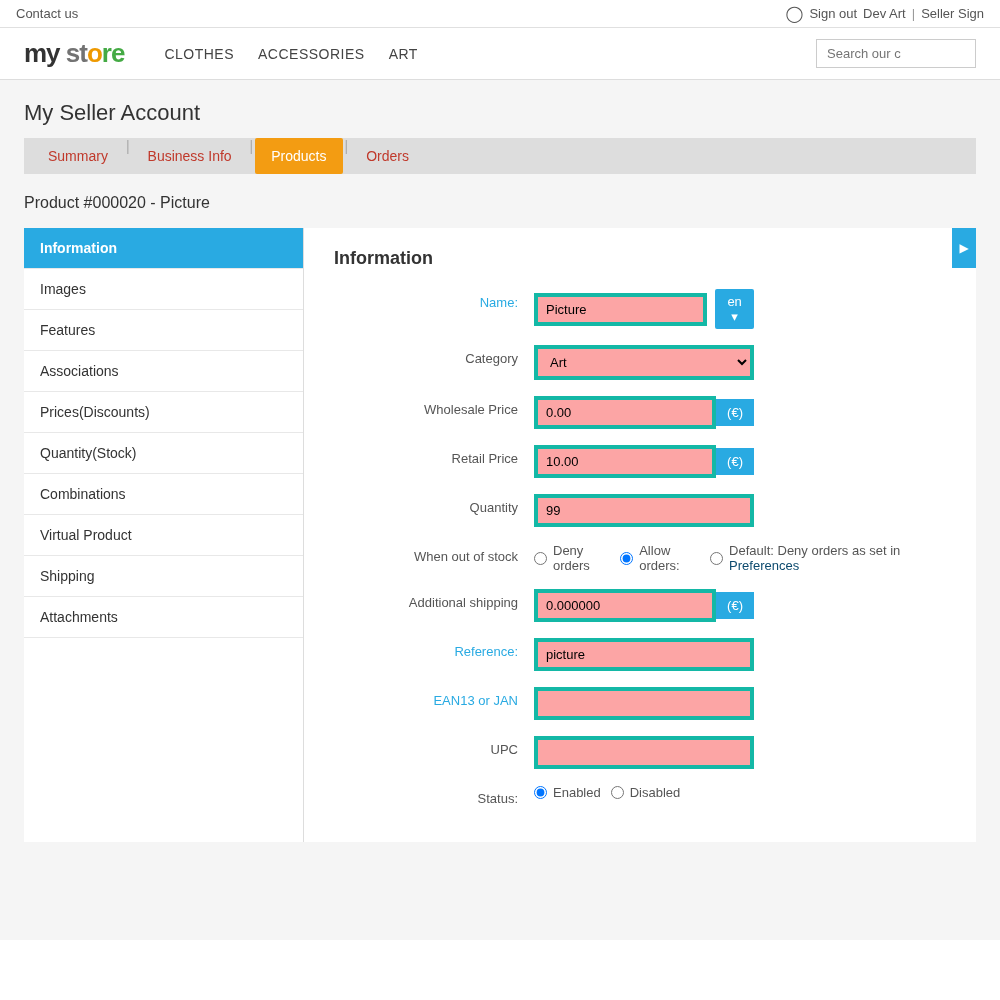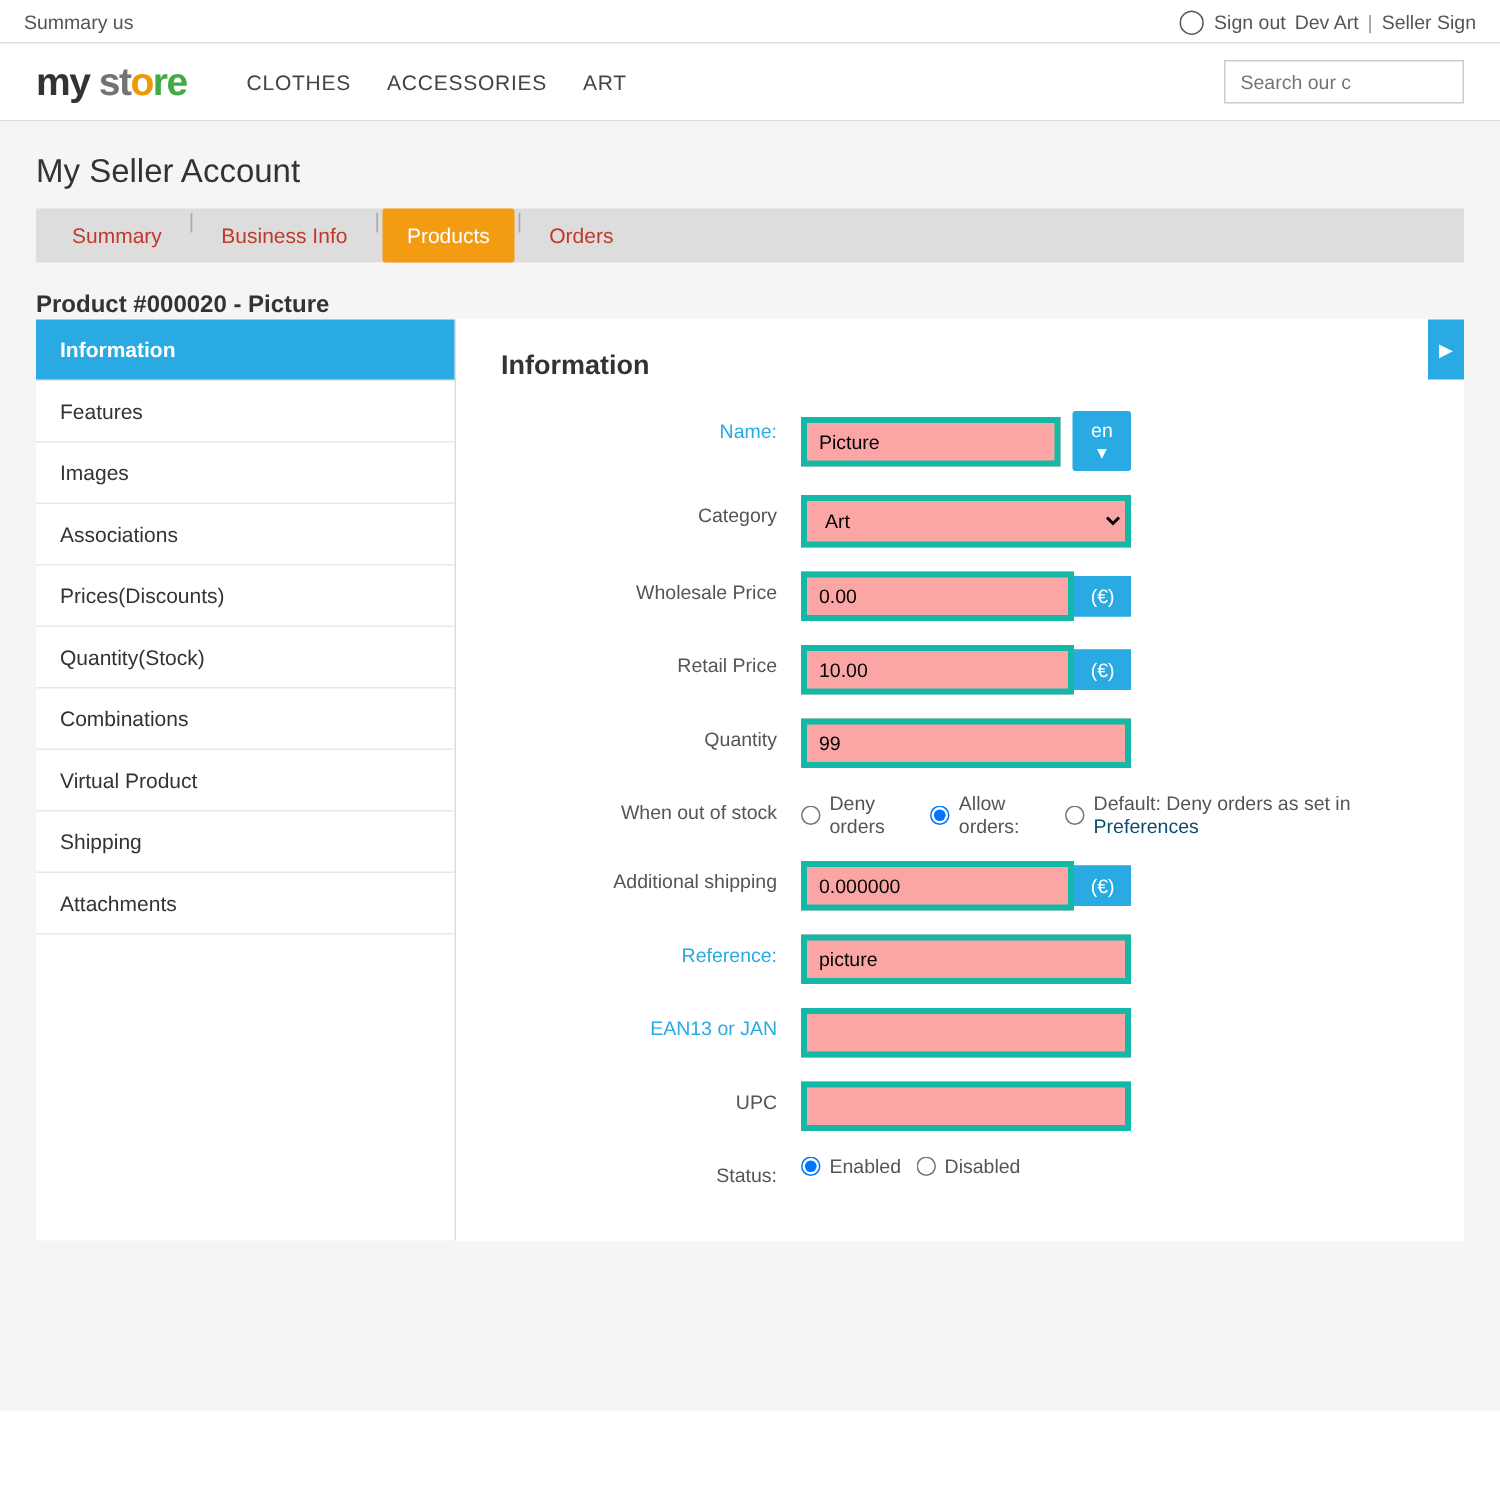--- a/index.html
+++ b/index.html
@@ -110,22 +110,22 @@
       border-radius: 2px;
     }
     .tab-separator {
       color: #aaa;
       padding: 0 2px;
     }
 
     
     .product-header {
       font-size: 16px;
-      font-weight: bold;
-      margin-bottom: 0;
+      font-weight: normal;
+      margin-bottom: 16px;
       color: #333;
     }
 
     .product-layout {
       display: flex;
       gap: 0;
       background: #fff;
     }
 
     
@@ -264,21 +264,21 @@
     }
 
     .product-section-wrapper {
       position: relative;
     }
   </style>
 </head>
 <body>
 
 <div class="top-bar">
-  <span>Summary us</span>
+  <span>Contact us</span>
   <div class="top-bar-right">
     <span class="user-icon">◯</span>
     <a href="#">Sign out</a>
     <a href="#">Dev Art</a>
     <span class="divider">|</span>
     <a href="#">Seller Sign</a>
   </div>
 </div>
 
 <div class="header">
@@ -312,24 +312,24 @@
   <div class="product-header">Product #000020 - Picture</div>
 
   <div class="product-section-wrapper">
     <div class="product-layout">
 
       <div class="sidebar">
         <div class="sidebar-item active">
           <span>Information</span>
         </div>
         <div class="sidebar-item">
+          <span>Images</span>
+        </div>
+        <div class="sidebar-item">
           <span>Features</span>
-        </div>
-        <div class="sidebar-item">
-          <span>Images</span>
         </div>
         <div class="sidebar-item">
           <span>Associations</span>
         </div>
         <div class="sidebar-item">
           <span>Prices(Discounts)</span>
         </div>
         <div class="sidebar-item">
           <span>Quantity(Stock)</span>
         </div>

